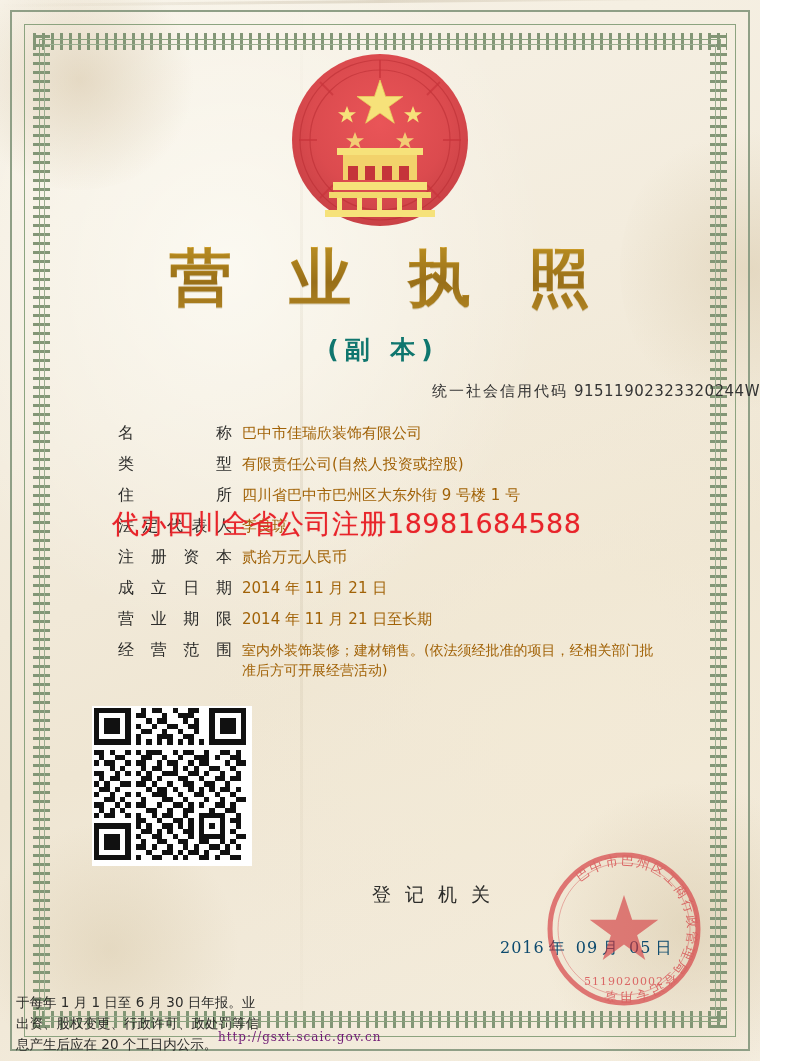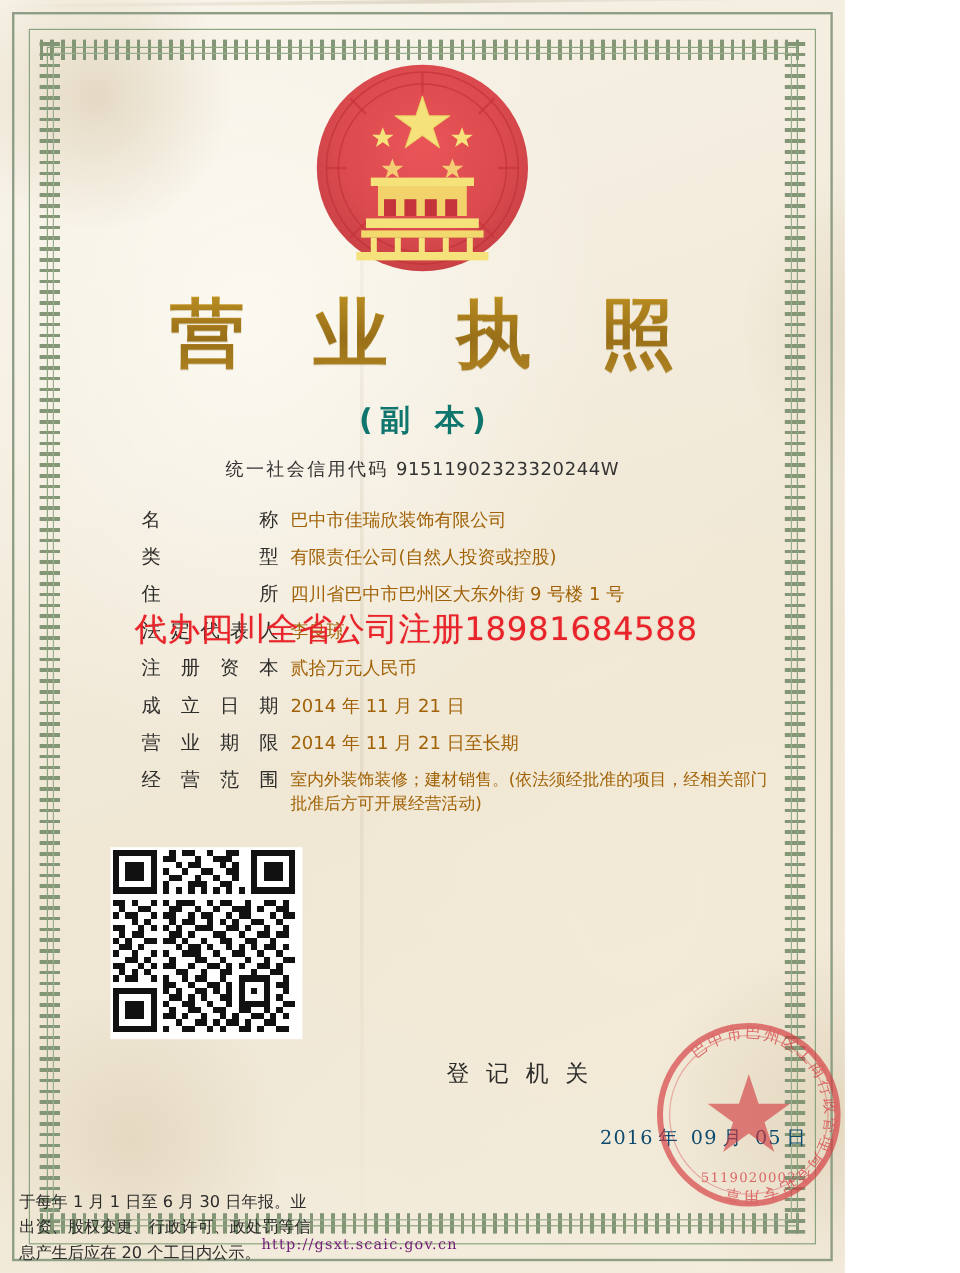--- a/index.html
+++ b/index.html
@@ -2,21 +2,21 @@
 <html><head>
 <meta charset="utf-8">
 <style>
   html, body {
     margin: 0;
     padding: 0;
     background: #ffffff;
   }
   #page {
     position: relative;
-    width: 704px;
+    width: 760px;
     height: 1061px;
     overflow: hidden;
     background: #f5f0e4;
     font-family: "DejaVu Sans", sans-serif;
   }
   
   .paper-base {
     position: absolute;
     inset: 0;
     background:
@@ -112,21 +112,21 @@
     font-weight: bold;
     letter-spacing: 6px;
     text-indent: 6px;
     color: #0f766e;
   }
 
   .credit-code {
     position: absolute;
     left: 0; right: 0;
     top: 382px;
-    text-align: center;
+    text-align: right;
     font-size: 15px;
     color: #333;
     letter-spacing: 1px;
   }
   .credit-code .cc-label { letter-spacing: 2px; }
   .credit-code .cc-value { letter-spacing: 0.5px; margin-left: 6px; }
 
   
   .fields {
     position: absolute;

